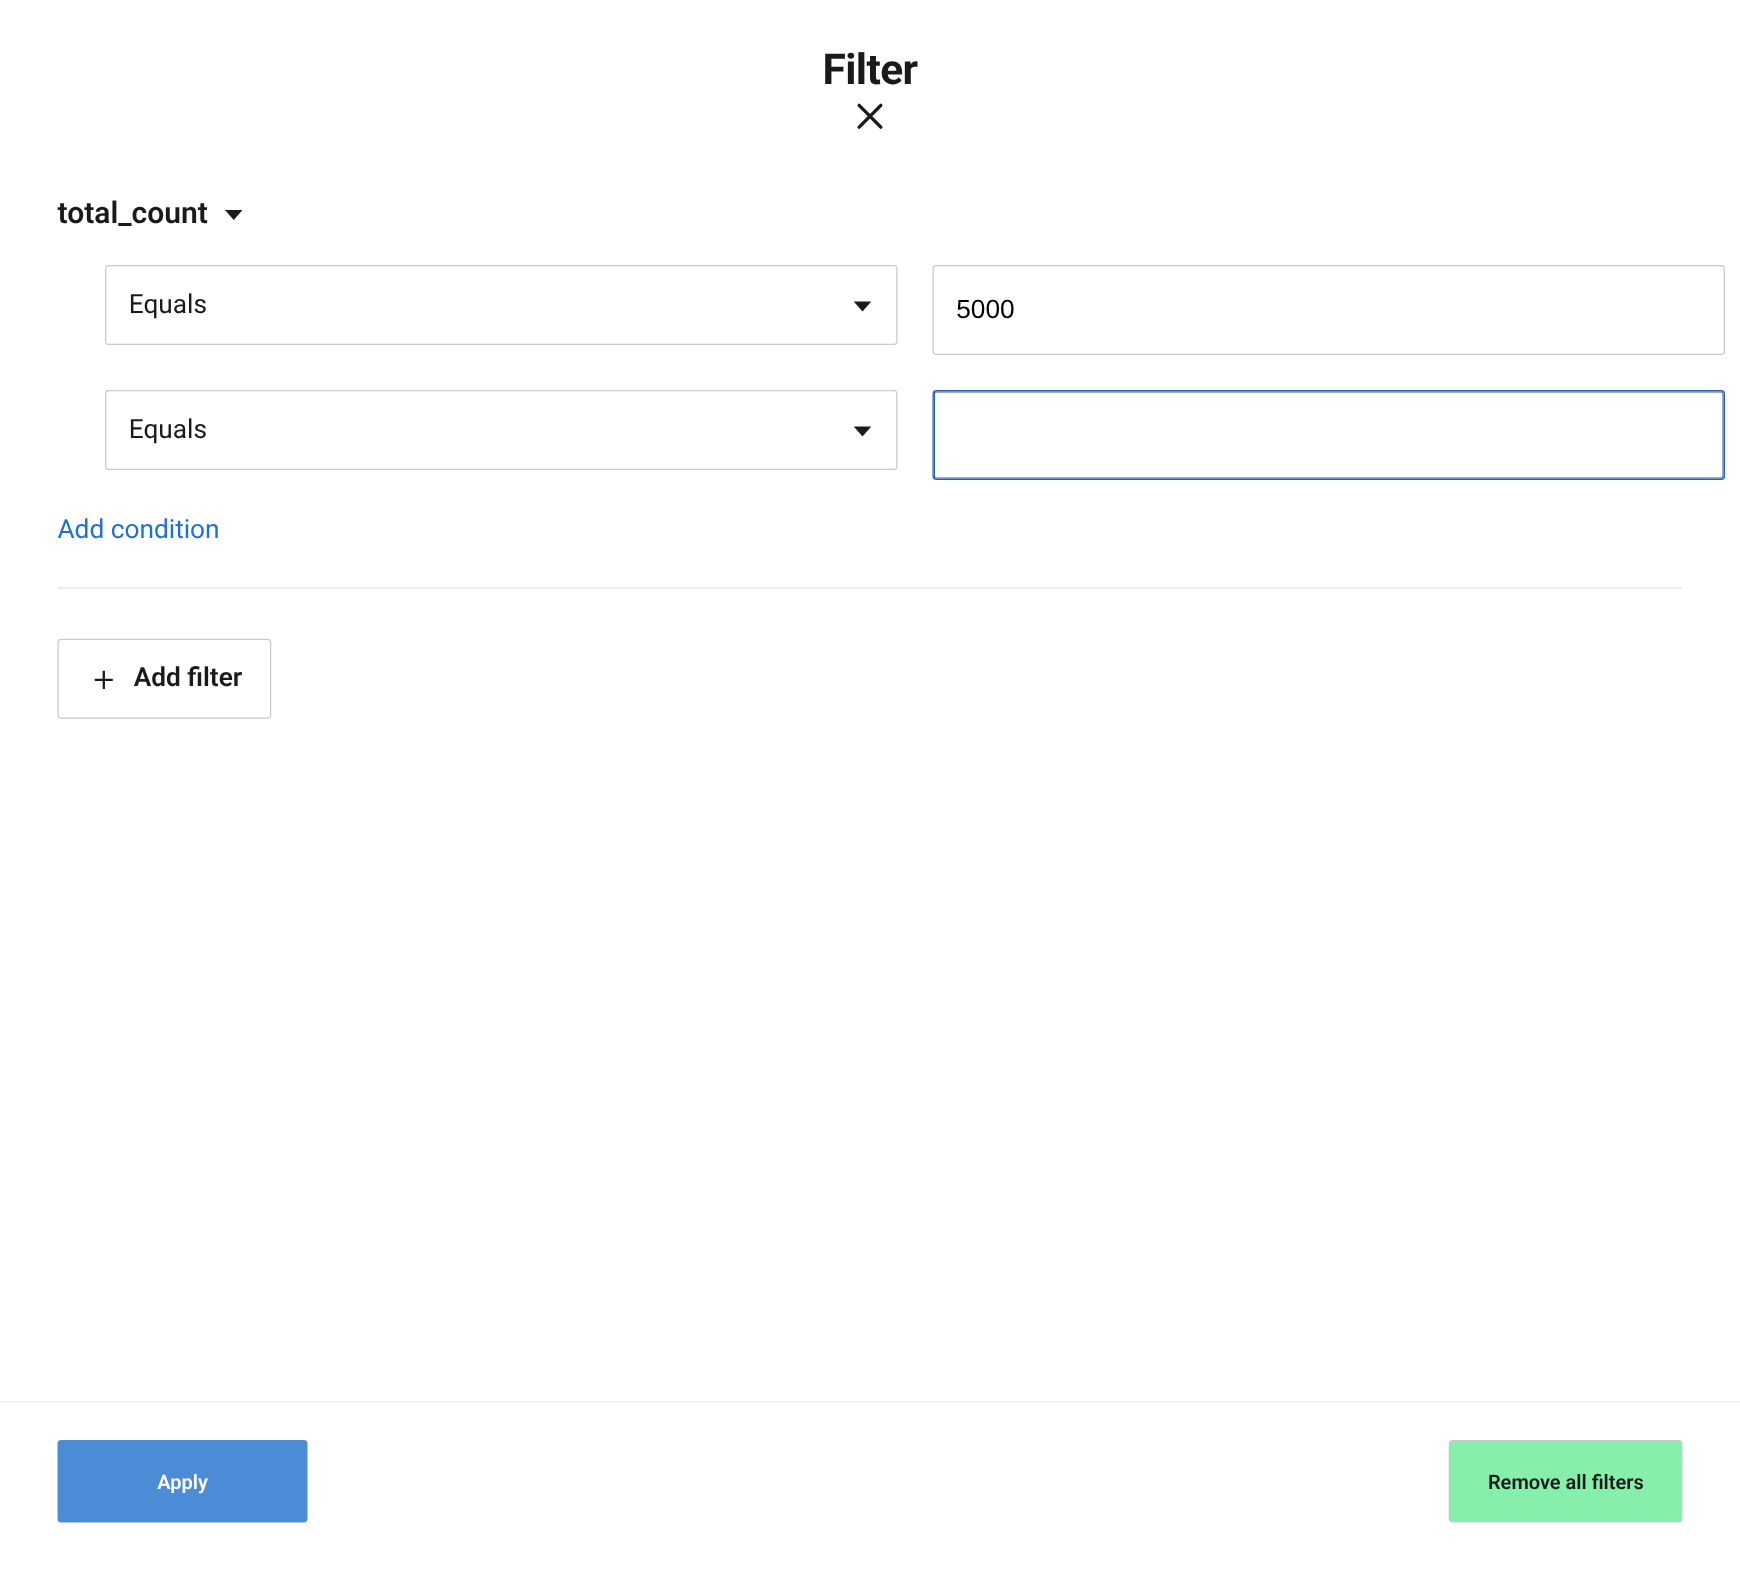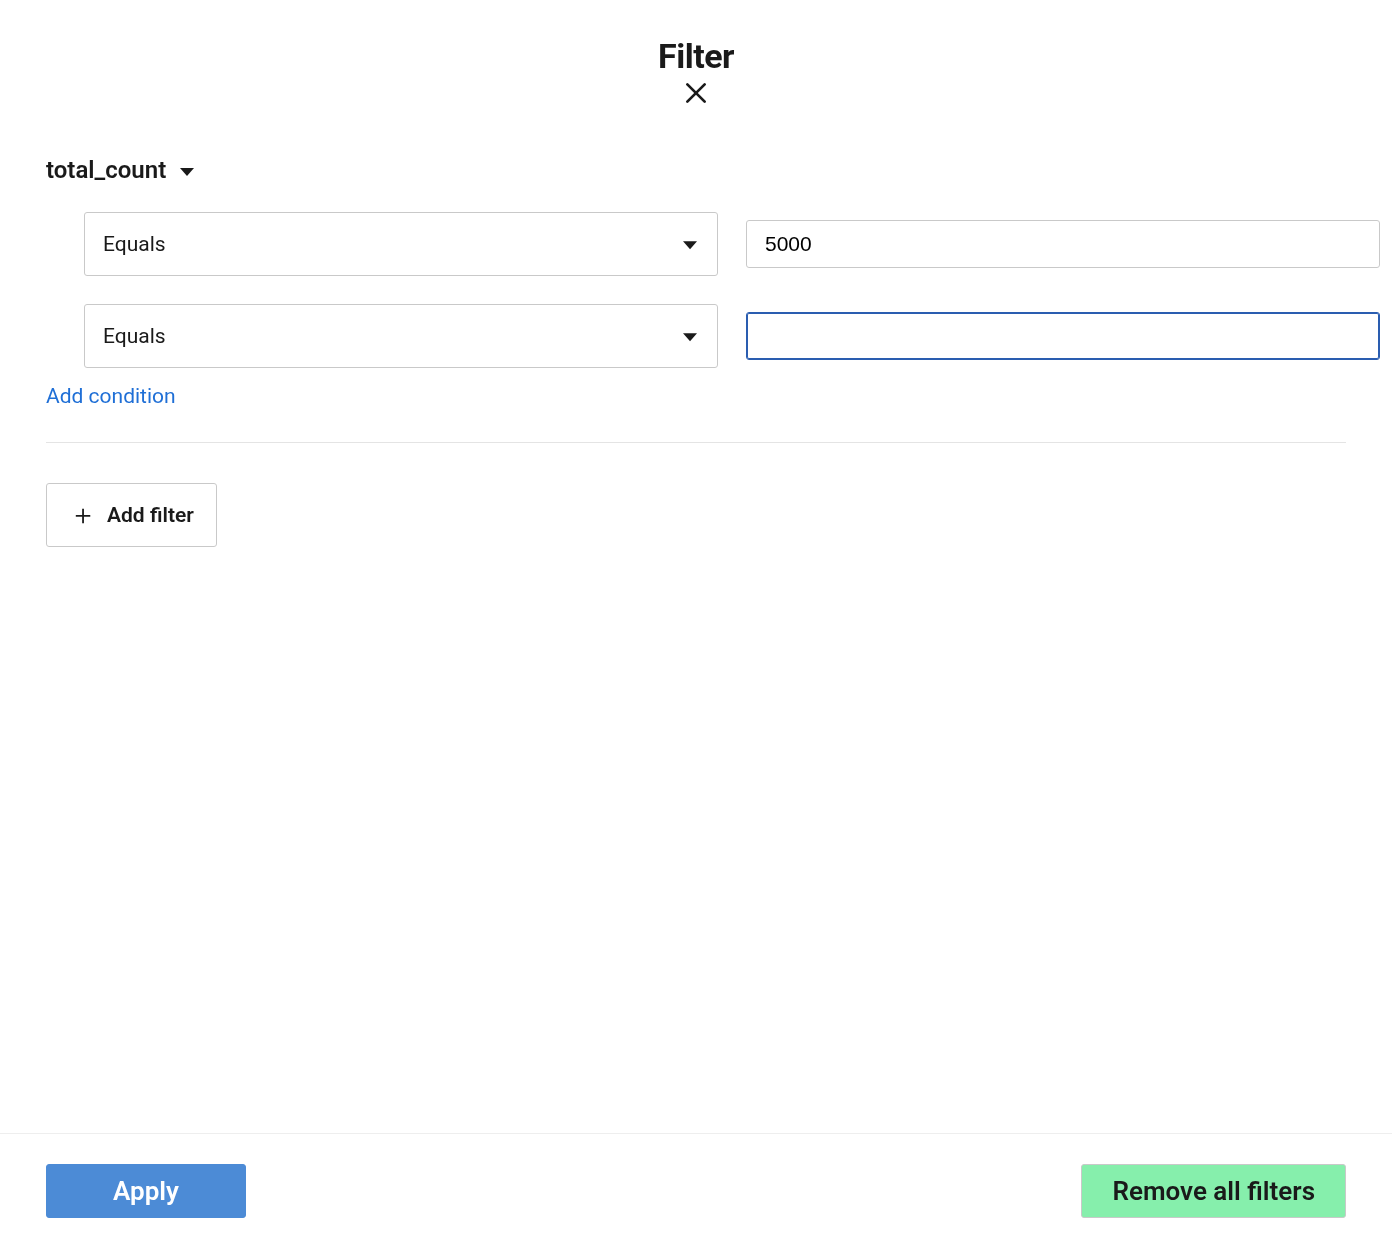--- a/index.html
+++ b/index.html
@@ -64,21 +64,20 @@
     margin-top: 3px;
   }
 
   .conditions {
     display: flex;
     flex-direction: column;
     gap: 28px;
   }
   .cond-row {
     display: flex;
-    align-items: center;
     gap: 28px;
     padding-left: 38px;
   }
   .dropdown {
     position: relative;
     flex: 0 0 634px;
     height: 64px;
     border: 1px solid #c9c9c9;
     border-radius: 3px;
     display: flex;
@@ -93,21 +92,21 @@
     right: 20px;
     top: 50%;
     transform: translateY(-35%);
     width: 0; height: 0;
     border-left: 7px solid transparent;
     border-right: 7px solid transparent;
     border-top: 8px solid #1a1a1a;
   }
   .value-input {
     flex: 0 0 634px;
-    height: 48px;
+    height: 72px;
     border: 1px solid #c9c9c9;
     border-radius: 3px;
     font-size: 21px;
     padding: 0 18px;
     outline: none;
     background: #fff;
   }
   .value-input.focused {
     border-color: #2a5db0;
     box-shadow: inset 0 0 0 1px #2a5db0;
@@ -118,21 +117,21 @@
     display: flex;
     align-items: center;
     justify-content: center;
     cursor: pointer;
     color: #1a1a1a;
     margin-left: auto;
   }
   .trash-btn svg { width: 22px; height: 26px; }
 
   .add-condition {
-    margin-top: 16px;
+    margin-top: 28px;
     font-size: 21px;
     color: #1f6fd6;
     cursor: pointer;
     display: inline-block;
   }
 
   .divider {
     margin-top: 34px;
     border: none;
     border-top: 1px solid #e4e4e4;
@@ -156,24 +155,24 @@
 
   .footer {
     flex: 0 0 auto;
     border-top: 1px solid #eeeeee;
     padding: 30px 46px 40px 46px;
     display: flex;
     align-items: center;
     gap: 22px;
   }
   .btn {
-    height: 54px;
+    height: 66px;
     padding: 0 30px;
     border-radius: 3px;
-    font-size: 26px;
+    font-size: 16px;
     font-weight: 600;
     cursor: pointer;
     display: inline-flex;
     align-items: center;
     justify-content: center;
     border: 1px solid transparent;
   }
   .btn-primary {
     background: #4c8bd6;
     color: #fff;

